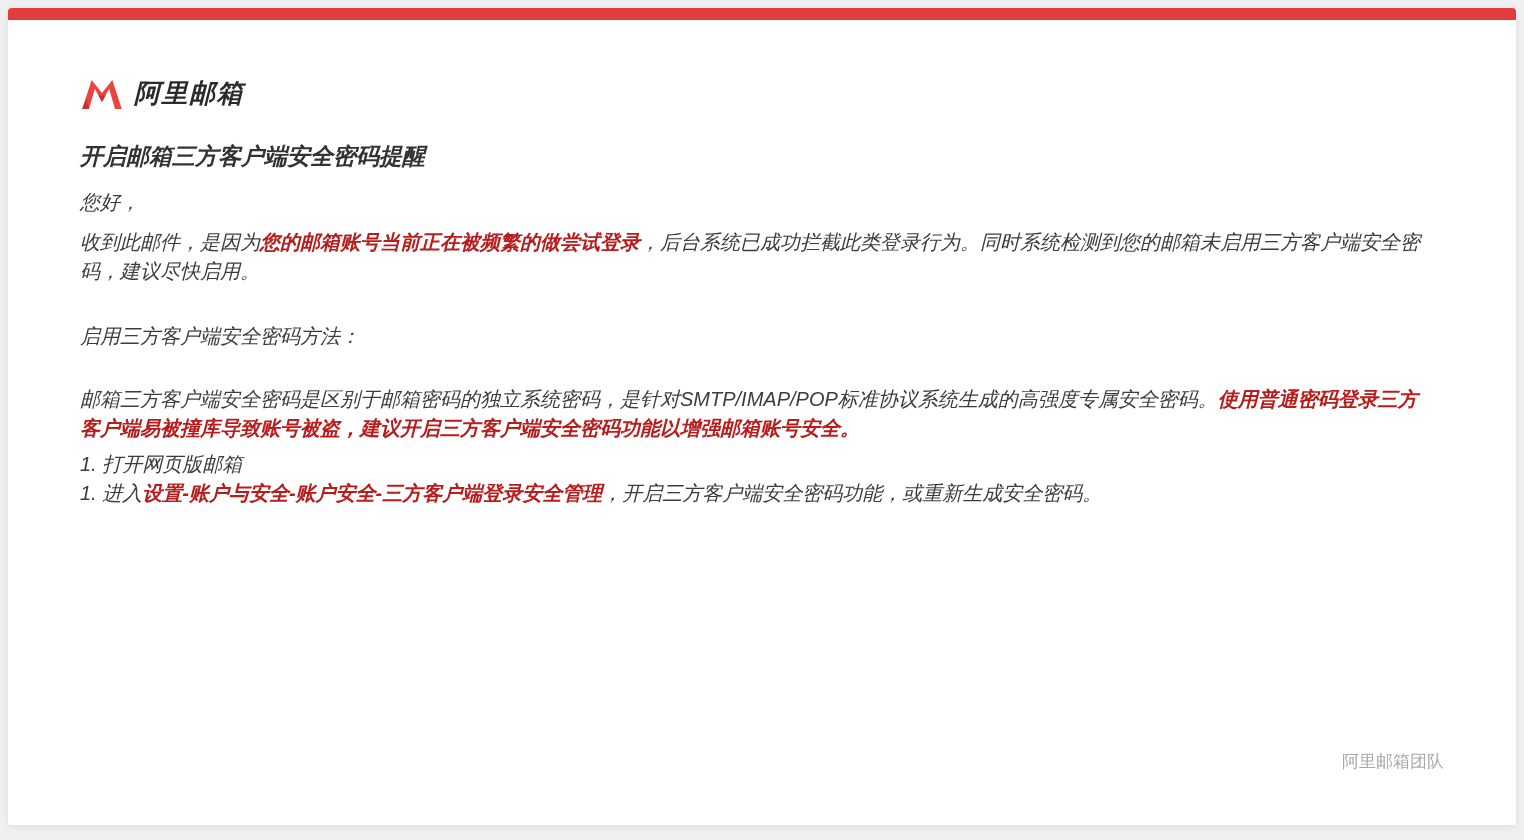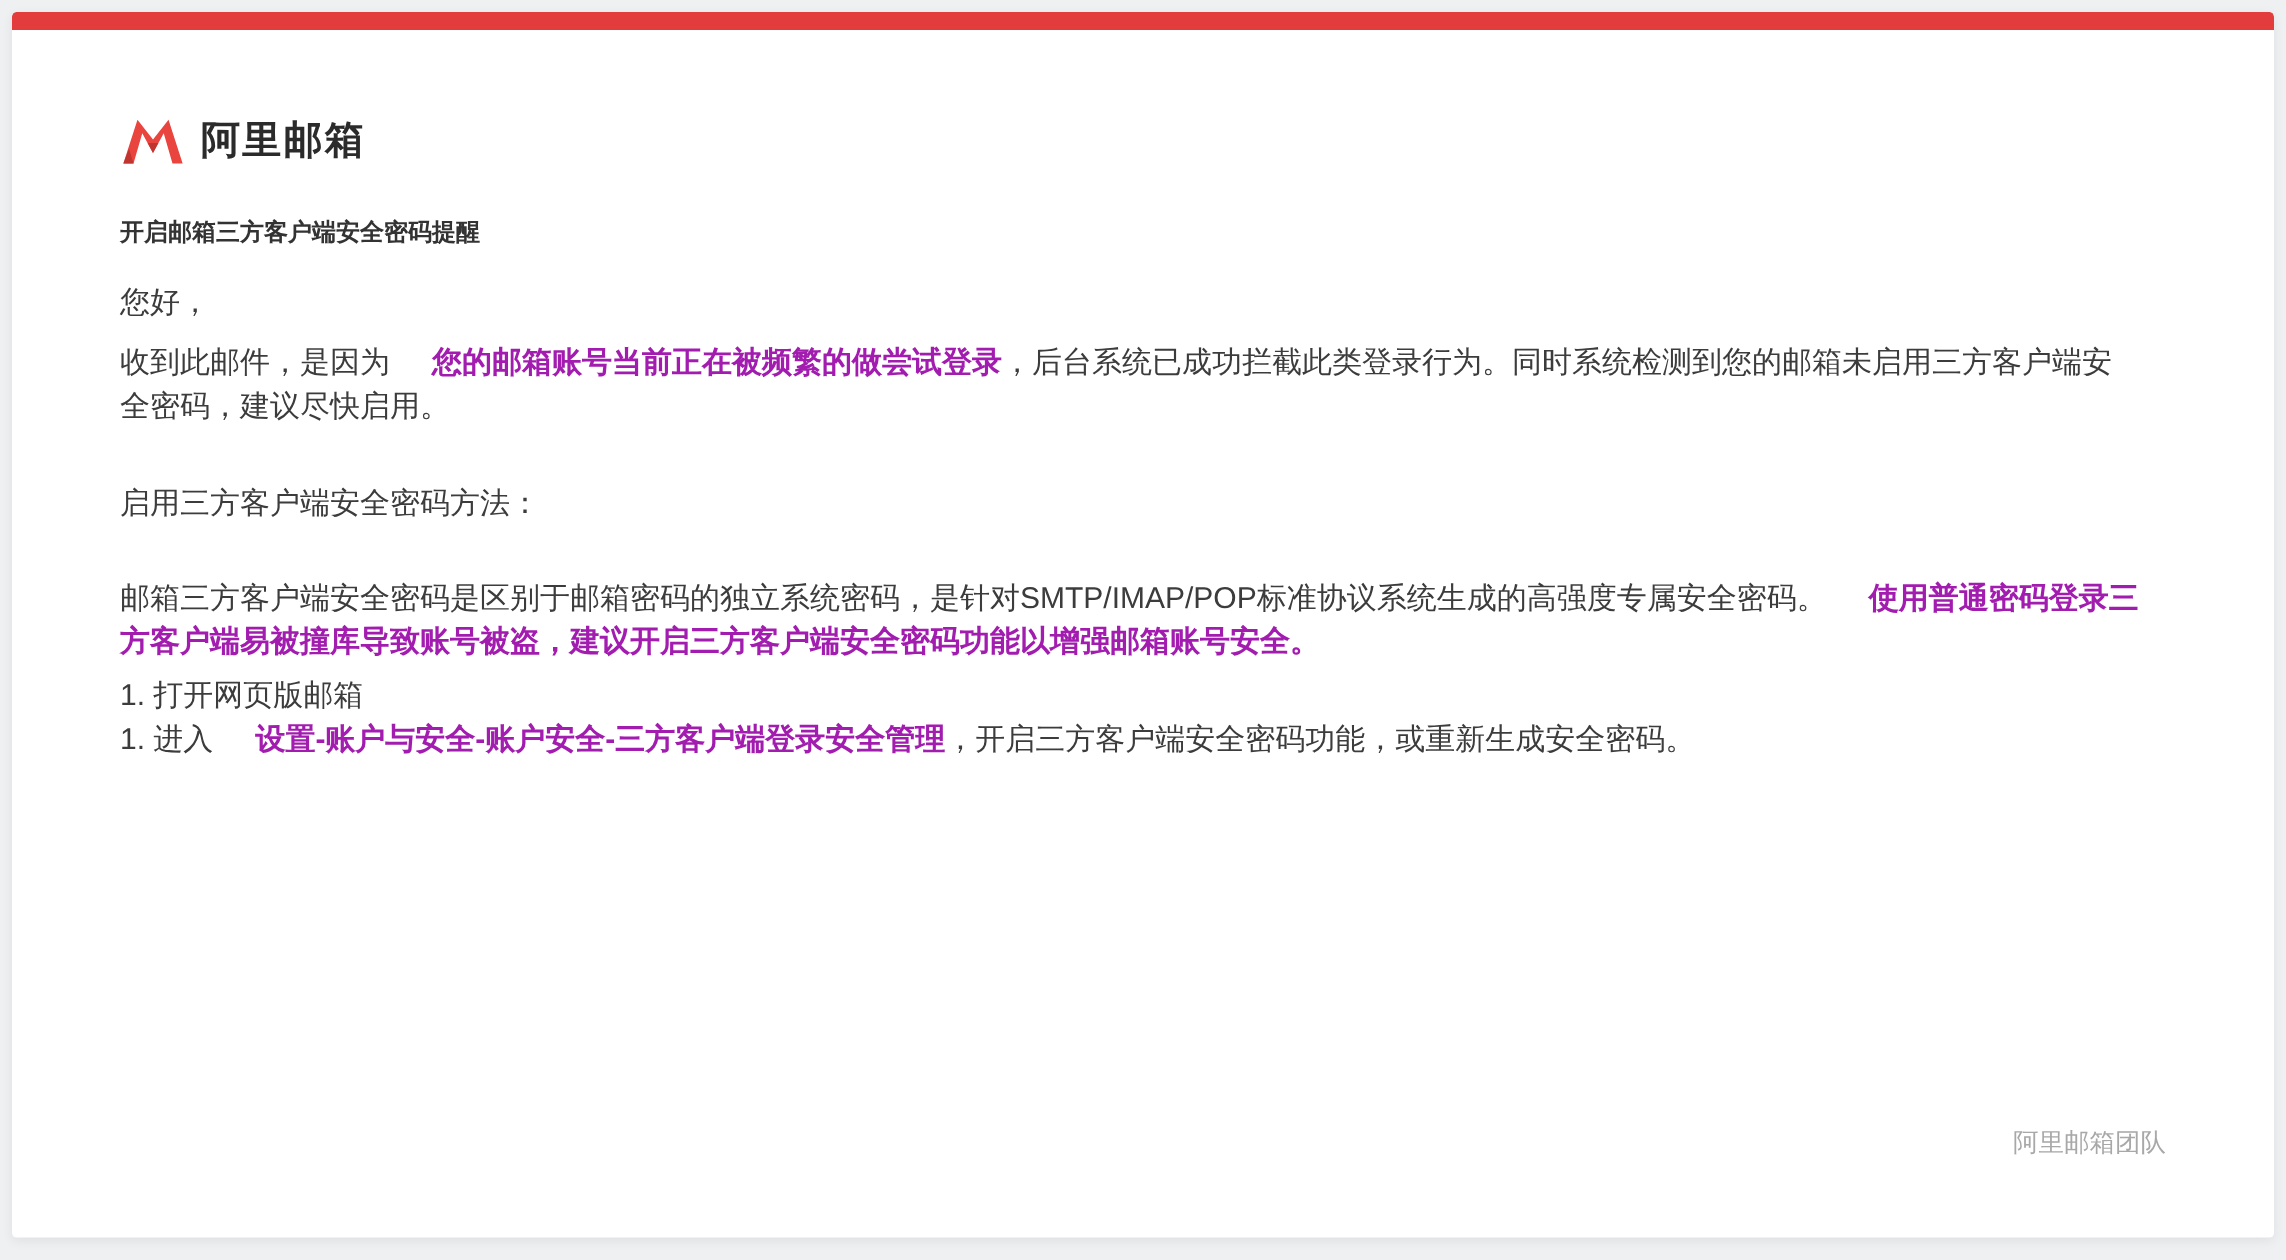--- a/index.html
+++ b/index.html
@@ -19,43 +19,44 @@
     box-shadow: 0 2px 8px rgba(0,0,0,0.07);
     overflow: hidden;
   }
   .accent-bar {
     height: 12px;
     background: #e23c3c;
     border-radius: 3px 3px 0 0;
   }
   .content {
     padding: 57px 90px 0 72px;
+    font-style: italic;
   }
   .logo-row {
     display: flex;
     align-items: center;
     gap: 10px;
     height: 33px;
   }
   .logo-icon { display: inline-flex; align-items: center; }
   .logo-text {
     font-size: 26px;
     font-weight: 700;
     color: #2b2b2b;
     letter-spacing: 1.5px;
   }
   h1.title {
     margin-top: 33px;
-    font-size: 16px;
+    font-size: 23px;
     line-height: 26px;
     font-weight: 700;
     color: #333333;
   }
   .body-text { color: #3c3c3c; font-size: 20px; line-height: 29px; }
-  .body-text strong, .step strong { font-weight: 700; color: #a21caf; margin-left: 28px; }
+  .body-text strong, .step strong { font-weight: 700; color: #b91c1c; }
   .greeting { margin-top: 19px; }
   .para-warning { margin-top: 11px; }
   .para-explain { margin-top: 34px; }
   .method-heading { margin-top: 36px; }
   .step-1 { margin-top: 7px; }
   .step-2 { margin-top: 0; }
   .link-row { margin-top: 41px; }
   a.help-link {
     color: #1f80ff;
     text-decoration: underline;

